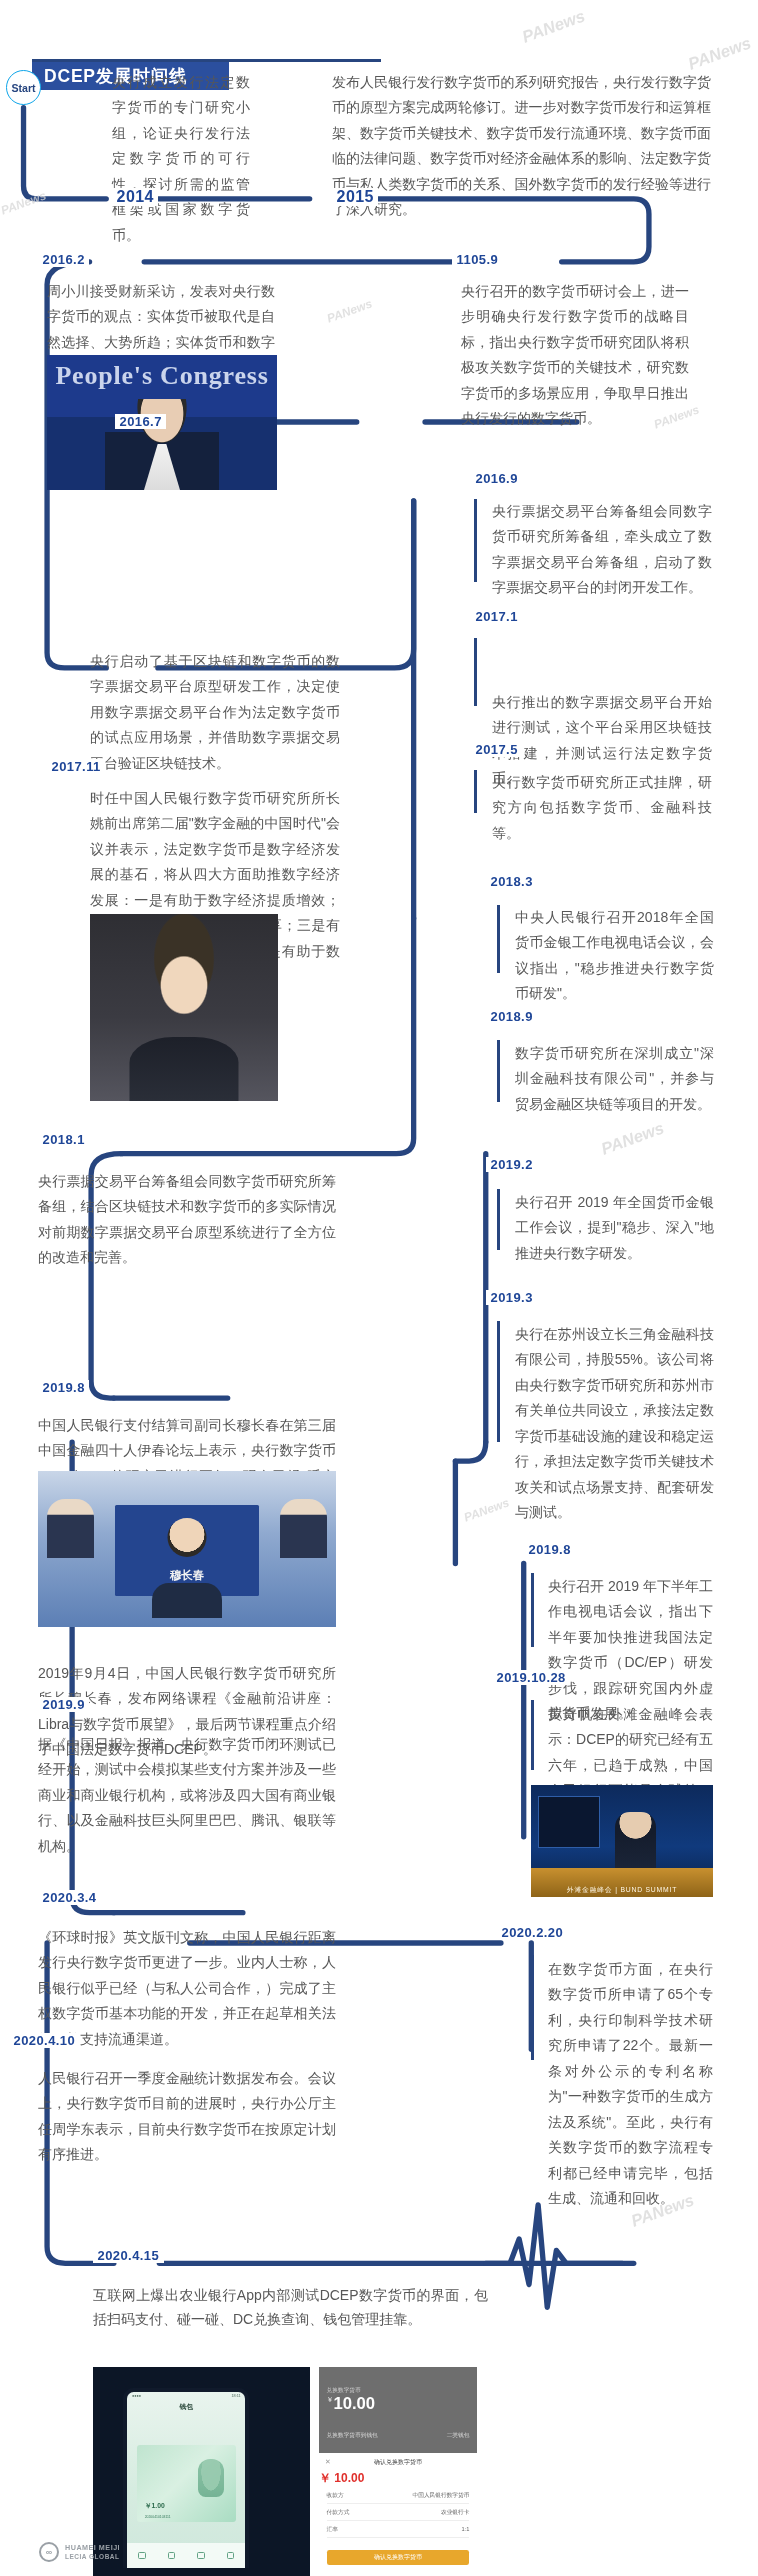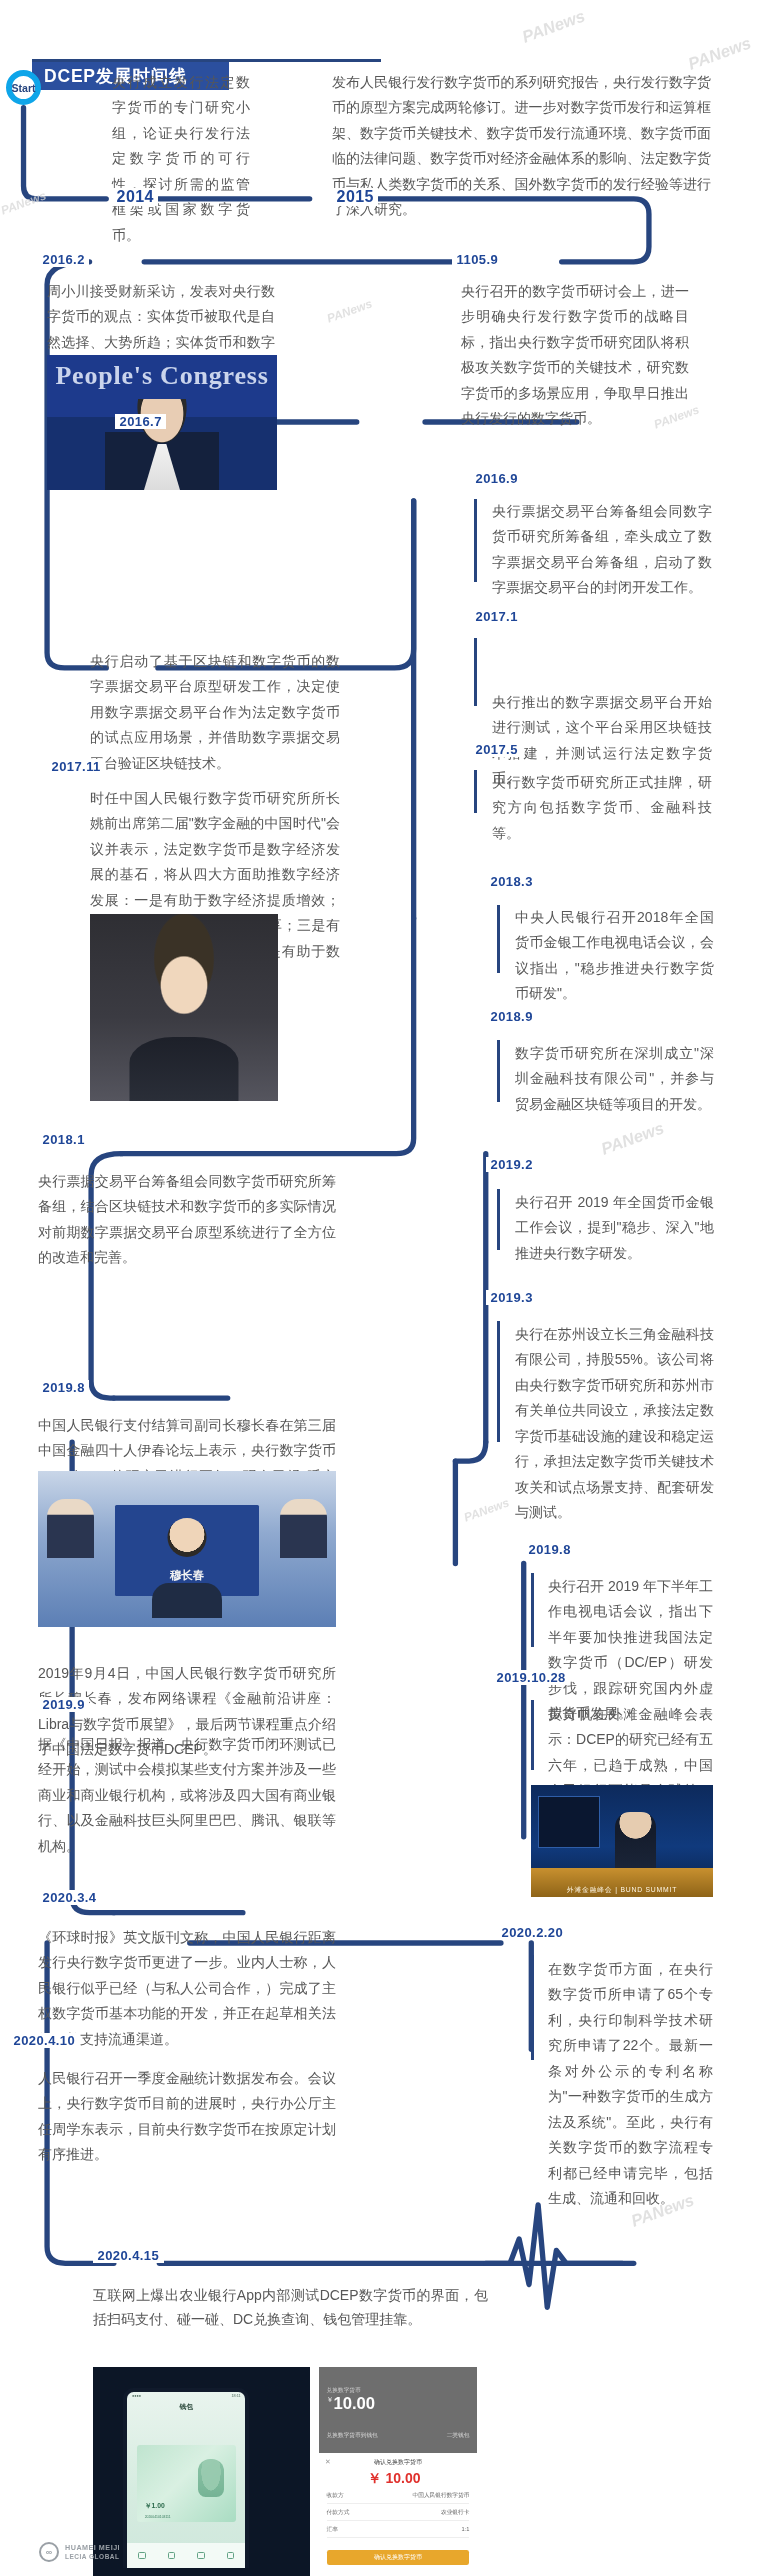--- a/index.html
+++ b/index.html
@@ -56,21 +56,21 @@
     position:absolute;
     left:0; top:0;
     width:759px; height:2576px;
     pointer-events:none;
   }
   
   .start-badge{
     position:absolute;
     left:6px; top:70px;
     width:35px; height:35px;
-    border:6px solid #0ea5e9;
+    border:1px solid #0ea5e9;
     border-radius:50%;
     display:flex; align-items:center; justify-content:center;
     background:#fff;
     z-index:5;
   }
   .start-badge span{
     color:#27457f;
     font-size:10.6px;
     font-weight:bold;
   }
@@ -324,21 +324,21 @@
     border-bottom:0.8px solid #eee;
     padding-bottom:3px;
   }
   .ph-white .w-btn{
     position:absolute;left:7.6px;right:7.6px;height:15px;
     background:#e8a72c;color:#fff;font-size:6px;
     display:flex;align-items:center;justify-content:center;border-radius:2.3px;
   }
   .ph-white .w-close{position:absolute;left:6px;top:4.6px;font-size:6.8px;color:#999;}
   .ph-white .w-ttl{position:absolute;left:0;right:0;top:4.6px;text-align:center;font-size:6px;color:#444;}
-  .ph-white .w-amt{position:absolute;left:0;right:8px;top:16.7px;text-align:center;font-size:14px;color:#e0302c;font-weight:bold;}
+  .ph-white .w-amt{position:absolute;left:0;right:8px;top:16.7px;text-align:left;font-size:12px;color:#e0302c;font-weight:bold;}
   
   .footer-logo{
     position:absolute;
     left:39px; bottom:13.7px;
     display:flex; align-items:center; gap:6px;
     z-index:6;
   }
   .footer-logo .fl-mark{
     width:20px;height:20px;border-radius:50%;
     border:2.3px solid #9aa0a6;

